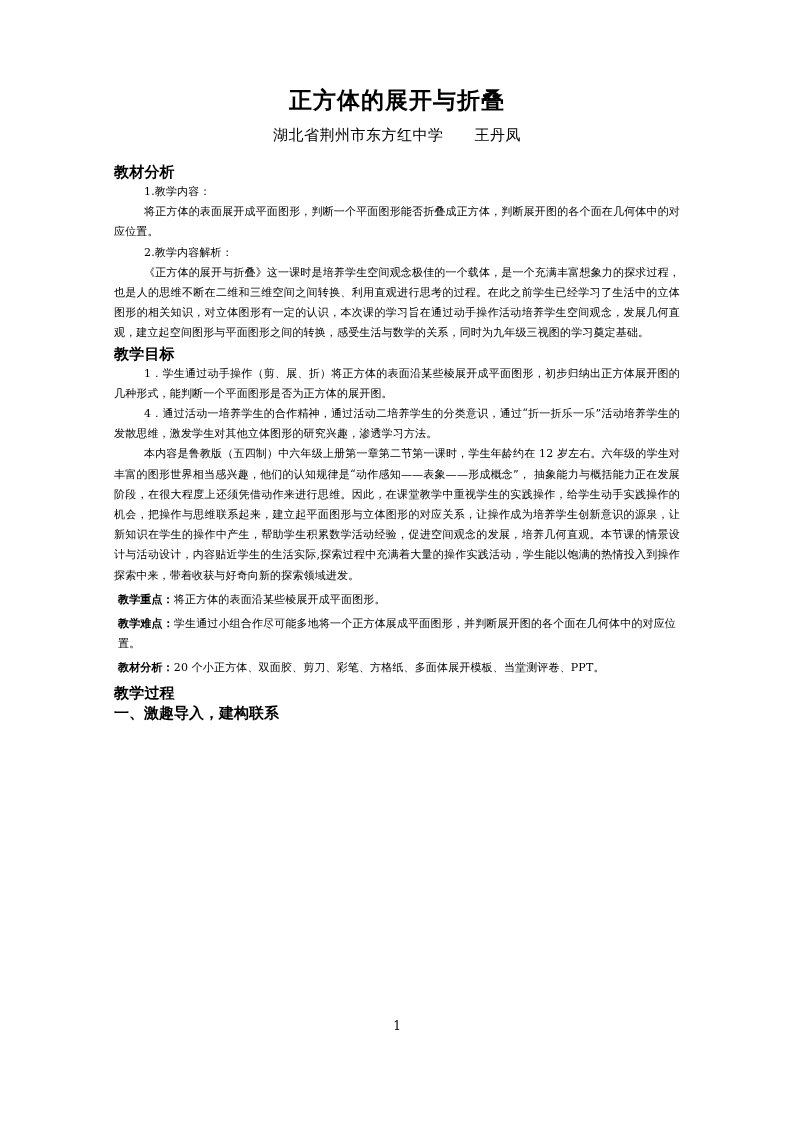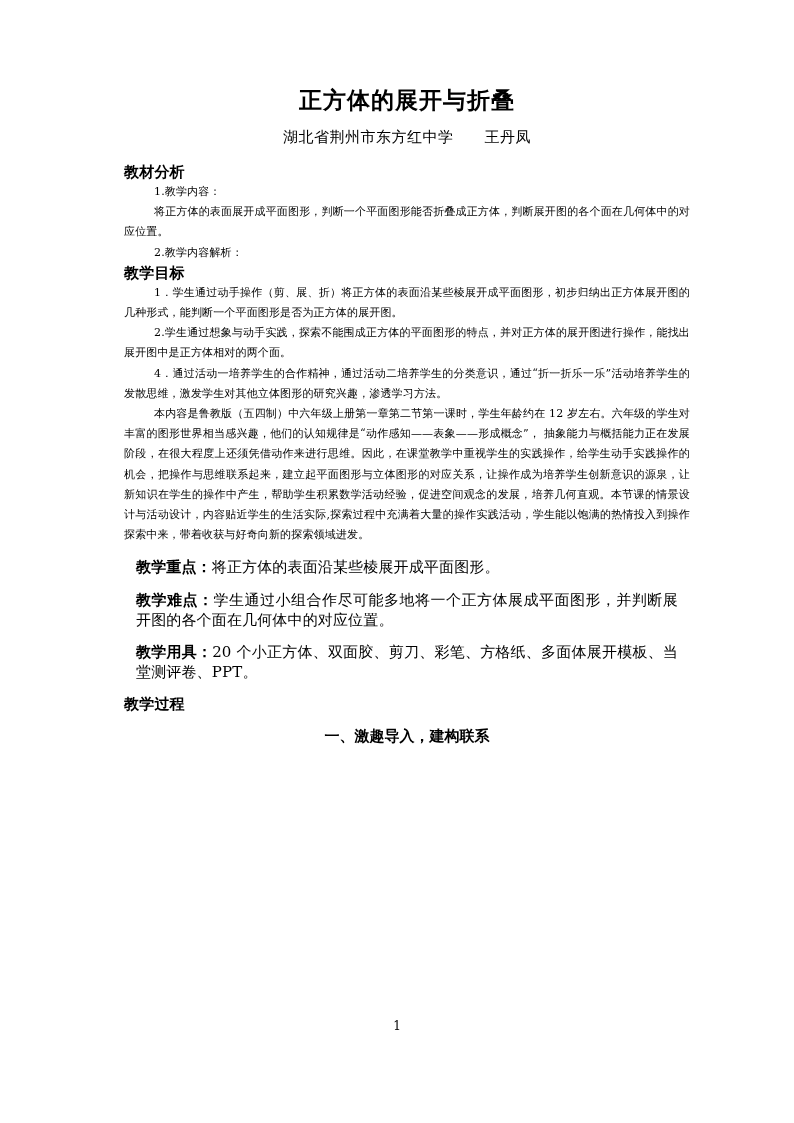--- a/index.html
+++ b/index.html
@@ -16,38 +16,38 @@
     position: relative;
     width: 794px;
     height: 1123px;
     margin: 0 auto;
     background: #ffffff;
     overflow: hidden;
     box-sizing: border-box;
   }
   .content {
     position: absolute;
-    left: 124px;
+    left: 114px;
     top: 84px;
     width: 566px;
   }
 
   
   .doc-title {
     text-align: center;
     font-family: "DejaVu Sans", "Liberation Sans", sans-serif;
     font-weight: bold;
     font-size: 23px;
     line-height: 32px;
     letter-spacing: 1px;
     margin: 0 0 10px 0;
   }
   .doc-subtitle {
     text-align: center;
-    font-family: Liberation Sans, sans-serif;
+    font-family: Liberation Mono, monospace;
     font-size: 15px;
     line-height: 22px;
     letter-spacing: 0.5px;
     margin: 0 0 14px 0;
     white-space: pre;
   }
 
   
   .sec-head {
     font-family: "DejaVu Sans", "Liberation Sans", sans-serif;
@@ -71,39 +71,38 @@
   .indent2 {
     text-indent: 30px;
   }
   .indent-num {
     text-indent: 30px;
   }
 
   
   .label-line {
     font-family: "DejaVu Serif", "Liberation Serif", serif;
-    font-size: 15px;
+    font-size: 11px;
     line-height: 20.2px;
-    margin: 12px;
+    margin: 4px;
     text-align: justify;
     text-justify: inter-ideograph;
     letter-spacing: 0.15px;
   }
   .label-line .lbl {
     font-family: "DejaVu Sans", "Liberation Sans", sans-serif;
     font-weight: bold;
   }
 
   .subhead-line {
     font-family: "DejaVu Sans", "Liberation Sans", sans-serif;
     font-weight: bold;
     font-size: 15px;
     line-height: 20px;
-    margin: 12px;
-    text-align: center;
+    margin: 0;
   }
 
   
   .page-number {
     position: absolute;
     left: 0;
     right: 0;
     top: 1019px;
     text-align: center;
     font-family: "DejaVu Serif", "Liberation Serif", serif;
@@ -117,31 +116,31 @@
 <div class="page">
   <div class="content">
 
     <h1 class="doc-title">正方体的展开与折叠</h1>
     <div class="doc-subtitle">湖北省荆州市东方红中学　　王丹凤</div>
 
     <div class="sec-head">教材分析</div>
     <p class="para indent-num">1.教学内容：</p>
     <p class="para indent2">将正方体的表面展开成平面图形，判断一个平面图形能否折叠成正方体，判断展开图的各个面在几何体中的对应位置。</p>
     <p class="para indent-num">2.教学内容解析：</p>
+    <p class="para indent2">《正方体的展开与折叠》这一课时是培养学生空间观念极佳的一个载体，是一个充满丰富想象力的探求过程，也是人的思维不断在二维和三维空间之间转换、利用直观进行思考的过程。在此之前学生已经学习了生活中的立体图形的相关知识，对立体图形有一定的认识，本次课的学习旨在通过动手操作活动培养学生空间观念，发展几何直观，建立起空间图形与平面图形之间的转换，感受生活与数学的关系，同时为九年级三视图的学习奠定基础。</p>
 
     <div class="sec-head">教学目标</div>
     <p class="para indent2">1．学生通过动手操作（剪、展、折）将正方体的表面沿某些棱展开成平面图形，初步归纳出正方体展开图的几种形式，能判断一个平面图形是否为正方体的展开图。</p>
-    <p class="para indent2">2.学生通过想象与动手实践，探索不能围成正方体的平面图形的特点，并对正方体的展开图进行操作，能找出展开图中是正方体相对的两个面。</p>
     <p class="para indent2">4．通过活动一培养学生的合作精神，通过活动二培养学生的分类意识，通过“折一折乐一乐”活动培养学生的发散思维，激发学生对其他立体图形的研究兴趣，渗透学习方法。</p>
 
     <p class="para indent2">本内容是鲁教版（五四制）中六年级上册第一章第二节第一课时，学生年龄约在 12 岁左右。六年级的学生对丰富的图形世界相当感兴趣，他们的认知规律是“动作感知——表象——形成概念”， 抽象能力与概括能力正在发展阶段，在很大程度上还须凭借动作来进行思维。因此，在课堂教学中重视学生的实践操作，给学生动手实践操作的机会，把操作与思维联系起来，建立起平面图形与立体图形的对应关系，让操作成为培养学生创新意识的源泉，让新知识在学生的操作中产生，帮助学生积累数学活动经验，促进空间观念的发展，培养几何直观。本节课的情景设计与活动设计，内容贴近学生的生活实际,探索过程中充满着大量的操作实践活动，学生能以饱满的热情投入到操作探索中来，带着收获与好奇向新的探索领域进发。</p>
 
     <p class="label-line"><span class="lbl">教学重点：</span><span>将正方体的表面沿某些棱展开成平面图形。</span></p>
     <p class="label-line"><span class="lbl">教学难点：</span><span>学生通过小组合作尽可能多地将一个正方体展成平面图形，并判断展开图的各个面在几何体中的对应位置。</span></p>
-    <p class="label-line"><span class="lbl">教学用具：</span><span>20 个小正方体、双面胶、剪刀、彩笔、方格纸、多面体展开模板、当堂测评卷、PPT。</span></p>
+    <p class="label-line"><span class="lbl">教材分析：</span><span>20 个小正方体、双面胶、剪刀、彩笔、方格纸、多面体展开模板、当堂测评卷、PPT。</span></p>
 
     <div class="sec-head">教学过程</div>
     <div class="subhead-line">一、激趣导入，建构联系</div>
 
   </div>
 
   <div class="page-number">1</div>
 </div>
 
 </body></html>

